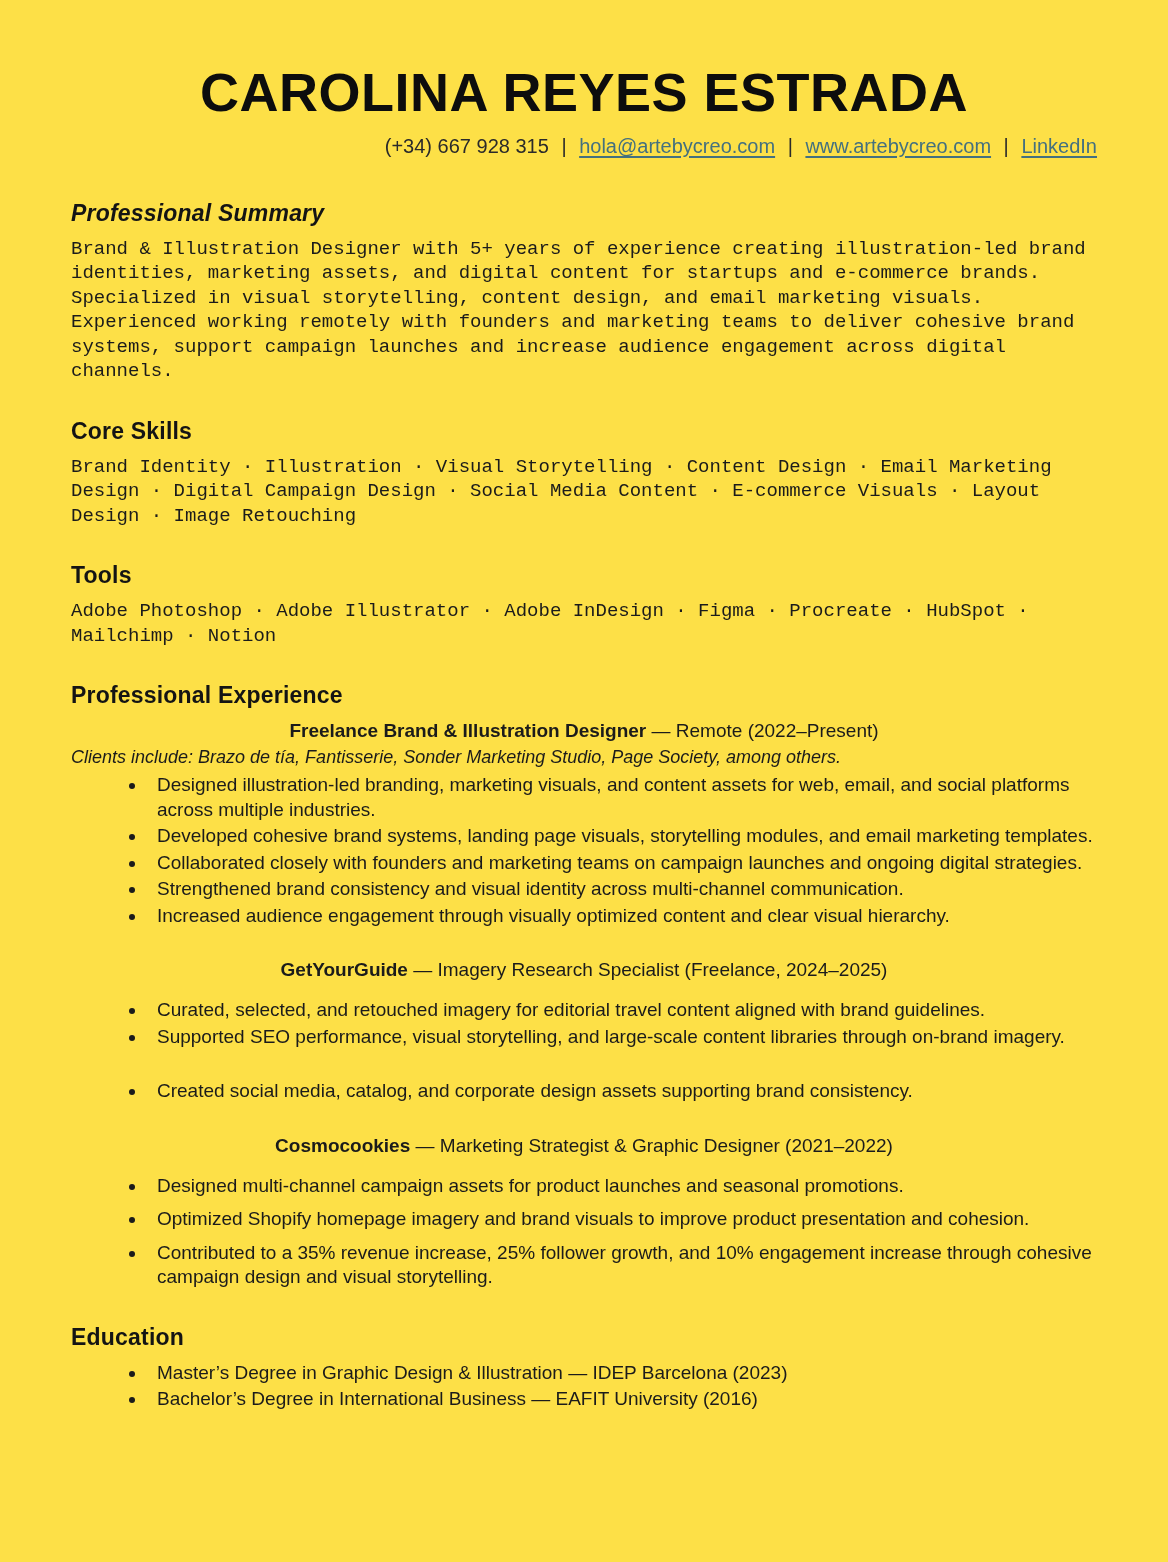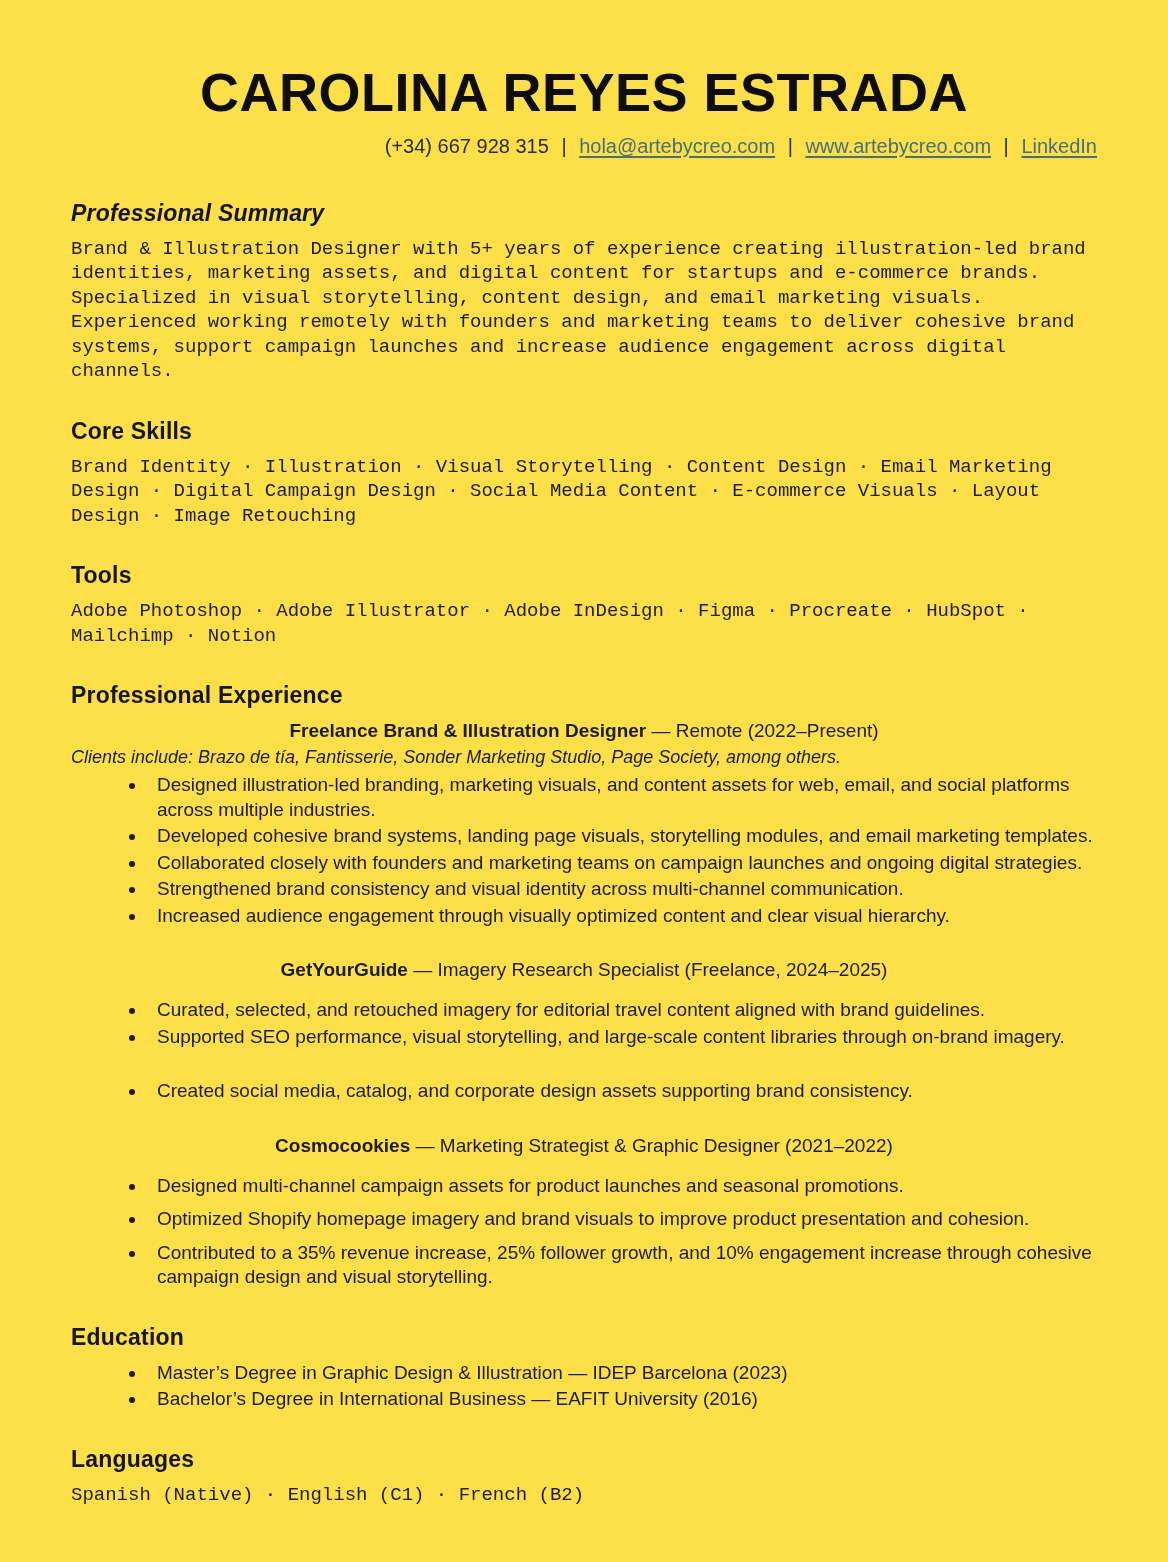--- a/index.html
+++ b/index.html
@@ -168,18 +168,14 @@
   </section>
 
   <section>
     <h2 class="section-title">Education</h2>
     <ul class="bullets edu-bullets">
       <li>Master’s Degree in Graphic Design &amp; Illustration — IDEP Barcelona (2023)</li>
       <li>Bachelor’s Degree in International Business — EAFIT University (2016)</li>
     </ul>
   </section>
 
-  <section>
-    <h2 class="section-title">Languages</h2>
-    <p class="body-text languages-text">Spanish (Native) · English (C1) · French (B2)</p>
-  </section>
 
 </div>
 
 </body></html>

